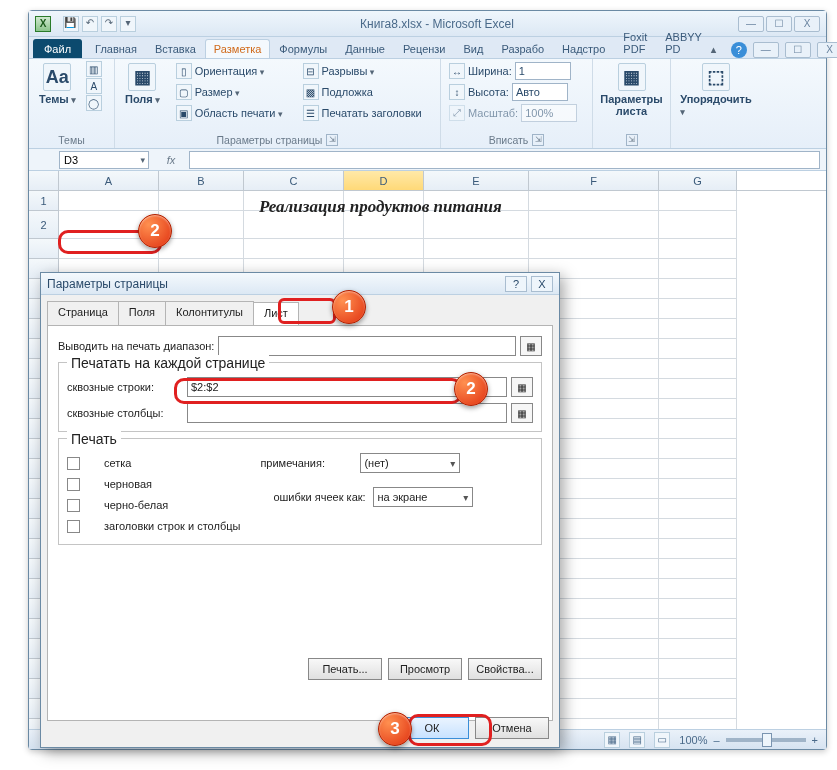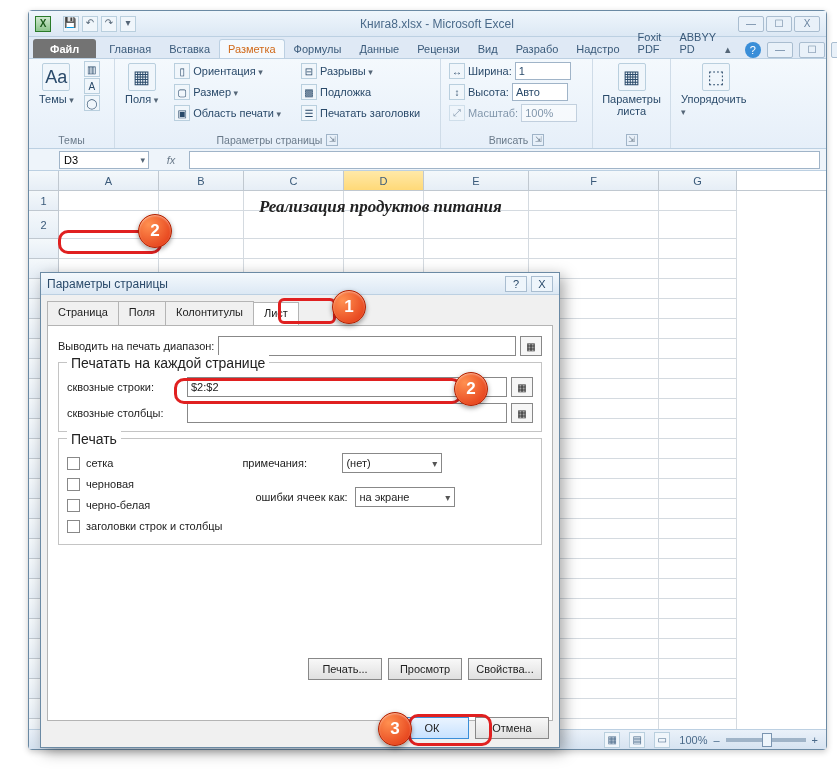--- a/index.html
+++ b/index.html
@@ -11,33 +11,33 @@
 .titlebar .tl { flex: 1; text-align: center; }
 .winbtns { display: flex; gap: 2px; }
 .winbtn { width: 26px; height: 16px; border: 1px solid #a9bdd0; background: #e9f1f9; border-radius: 2px; font-size: 10px; line-height: 14px; text-align: center; color: #6a84a0; }
 .excel-icon { width: 16px; height: 16px; border: 1px solid #2a7b2a; background: linear-gradient(#cfe8cf,#8bc48b); font-size: 10px; font-weight: bold; color: #1a5a1a; text-align: center; line-height: 14px; margin-right: 6px; }
 .qat { display: flex; gap: 3px; margin-left: 6px; }
 .qatb { width: 16px; height: 16px; border: 1px solid #b9cfde; background: #f0f6fb; font-size: 10px; line-height: 12px; text-align: center; color: #567; }
 
 
 .ribtabs { height: 22px; background: #dfe9f5; display: flex; align-items: flex-end; padding-left: 4px; font-size: 11px; border-bottom: 1px solid #bcd0e2; }
 .ribtab { padding: 3px 8px 3px; border: 1px solid transparent; border-bottom: none; color: #3a5a7a; margin-right: 0; cursor: default; }
-.ribtab.file { background: #737373; color: #fff; border-radius: 3px 3px 0 0; padding: 3px 16px; margin-right: 4px; font-weight: bold; }
+.ribtab.file { background: #0c4a6e; color: #fff; border-radius: 3px 3px 0 0; padding: 3px 10px; margin-right: 4px; font-weight: normal; }
 .ribtab.active { background: #f4f9fd; border-color: #bcd0e2; border-radius: 3px 3px 0 0; color: #d06a1a; }
 .ribhelp { margin-left: auto; display: flex; gap: 6px; padding-right: 6px; align-items: center; }
 .helpball { width: 16px; height: 16px; border-radius: 50%; background: #3a8ed8; color: #fff; font-size: 11px; text-align: center; line-height: 16px; }
 .hicon { width: 14px; height: 14px; font-size: 11px; color: #567; }
 
 
 .ribbon { height: 90px; background: linear-gradient(#f4f9fd,#e6eff9); border-bottom: 1px solid #bcd0e2; display: flex; font-size: 11px; color: #2a4a6a; }
 .grp { border-right: 1px solid #cfdce8; padding: 2px 6px; display: flex; flex-direction: column; justify-content: space-between; }
 .grp .gtitle { text-align: center; font-size: 10.5px; color: #6a7a8a; display:flex; align-items:center; justify-content:center; gap:4px; }
 .grp .gtitle .dlauncher { width:12px; height:12px; border:1px solid #a0b4c8; font-size:8px; line-height:10px; text-align:center; cursor:pointer; }
 .big { display: flex; gap: 6px; align-items: flex-start; }
-.rbt { display: flex; flex-direction: column; align-items: center; gap: 2px; padding: 2px 4px; cursor: default; }
+.rbt { display: flex; flex-direction: column; align-items: center; gap: 2px; padding: 2px 4px; cursor: default; font-weight: bold; }
 .rico { width: 28px; height: 28px; display:flex; align-items:center; justify-content:center; font-size:18px; border:1px solid #b9cfde; background:#f0f6fb; border-radius:2px; }
 .ricoS { width:16px; height:16px; display:inline-flex; align-items:center; justify-content:center; border:1px solid #b9cfde; background:#f0f6fb; font-size:10px; margin-right:3px; }
 .vlist { display:flex; flex-direction:column; gap:1px; }
 .vlist .itm { display:flex; align-items:center; height:20px; padding:0 2px; }
 .drop::after { content: " ▾"; font-size:9px; color:#567; }
 .scalein { display:inline-block; width:56px; height:18px; border:1px solid #a0b4c8; background:#fff; padding:0 3px; font-size:11px; line-height:16px; }
 
 
 .fbar { height: 22px; background: #eef4fa; border-bottom: 1px solid #bcd0e2; display: flex; align-items: center; font-size: 11px; gap: 7px; }
 .namebox { width: 90px; height: 18px; border: 1px solid #a0b4c8; background: #fff; margin: 0 4px 0 30px; padding: 0 4px; line-height: 16px; position:relative; }
@@ -72,21 +72,21 @@
 .dtab { padding:4px 10px; border:1px solid #b4b4b4; border-bottom:none; background:#f0f0f0; margin-right:-1px; font-size:11px; cursor:default; }
 .dtab.active { background:#fff; position:relative; top:1px; }
 .dpanel { margin:0 6px 6px; border:1px solid #b4b4b4; background:#fff; padding:10px; height:396px; position:relative; }
 .frow { display:flex; align-items:center; margin-bottom:6px; }
 .flab { width:160px; }
 .fin { flex:1; height:20px; border:1px solid #888; background:#fff; padding:0 3px; line-height:18px; }
 .picker { width:22px; height:20px; border:1px solid #888; background:#f6f6f6; margin-left:4px; display:flex; align-items:center; justify-content:center; font-size:10px; }
 .gbox { border:1px solid #c4c4c4; padding:8px; margin:6px 0; }
 .gbox .legend { position:relative; top:-16px; background:#fff; display:inline-block; padding:0 4px; font-size:14px; }
 .gbox .body { margin-top:-10px; }
-.chk, .rad { display:flex; align-items:center; gap:6px; height:20px; }
+.chk, .rad { display:flex; align-items:center; gap:24px; height:20px; }
 .chkbox { width:13px; height:13px; border:1px solid #888; background:#fff; }
 .radbox { width:12px; height:12px; border:1px solid #888; border-radius:50%; background:#fff; display:flex; align-items:center; justify-content:center; }
 .radbox.on::after { content:""; width:6px; height:6px; background:#3a7a3a; border-radius:50%; }
 .sel { width:100px; height:20px; border:1px solid #888; background:#fff; padding:0 3px; line-height:18px; position:relative; }
 .sel::after { content:"▾"; position:absolute; right:4px; top:1px; font-size:10px; color:#555; }
 .pcol { display:flex; gap:20px; }
 .printcol { display:flex; flex-direction:column; gap:1px; }
 .orderimg { width:80px; height:48px; background:repeating-linear-gradient(#fff,#fff 1px,#ddd 1px,#ddd 2px); border:1px solid #aaa; position:relative; margin-left:12px; }
 .orderimg::after { content:"↙"; position:absolute; font-size:24px; color:#2a7a2a; left:26px; top:6px; font-weight:bold; }
 .dlgbtns { position:absolute; right:10px; bottom:8px; display:flex; gap:6px; }

